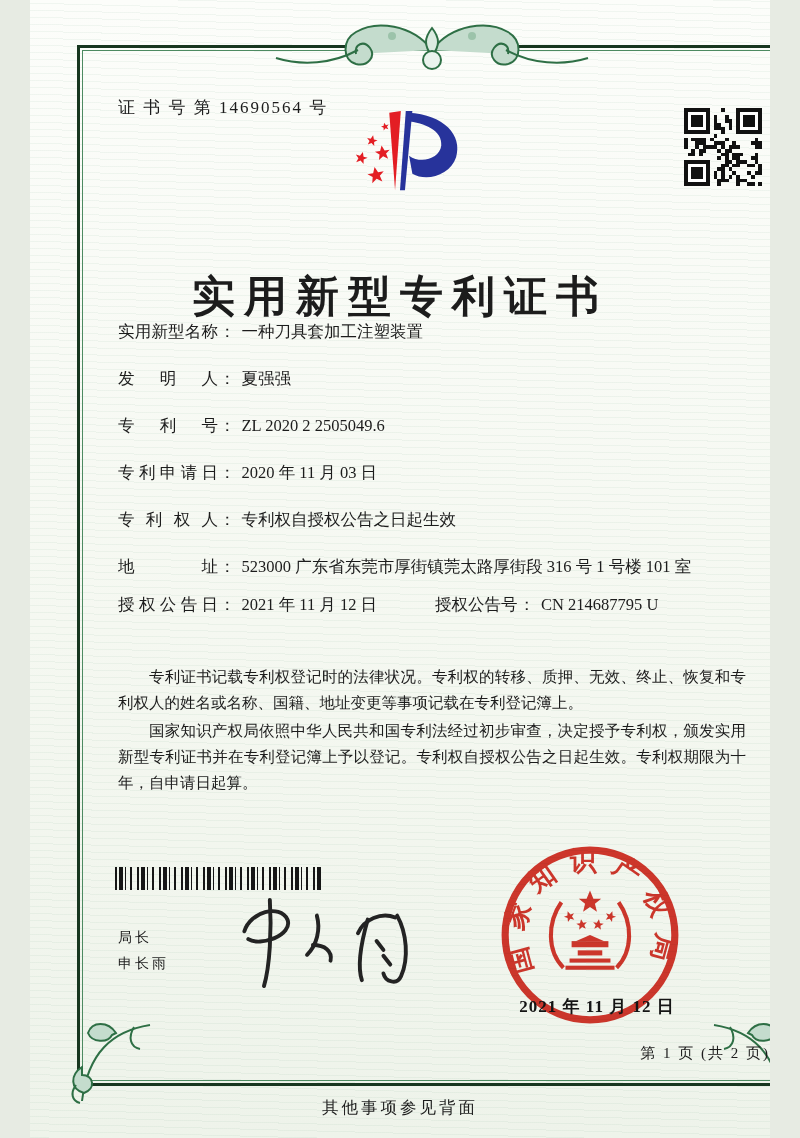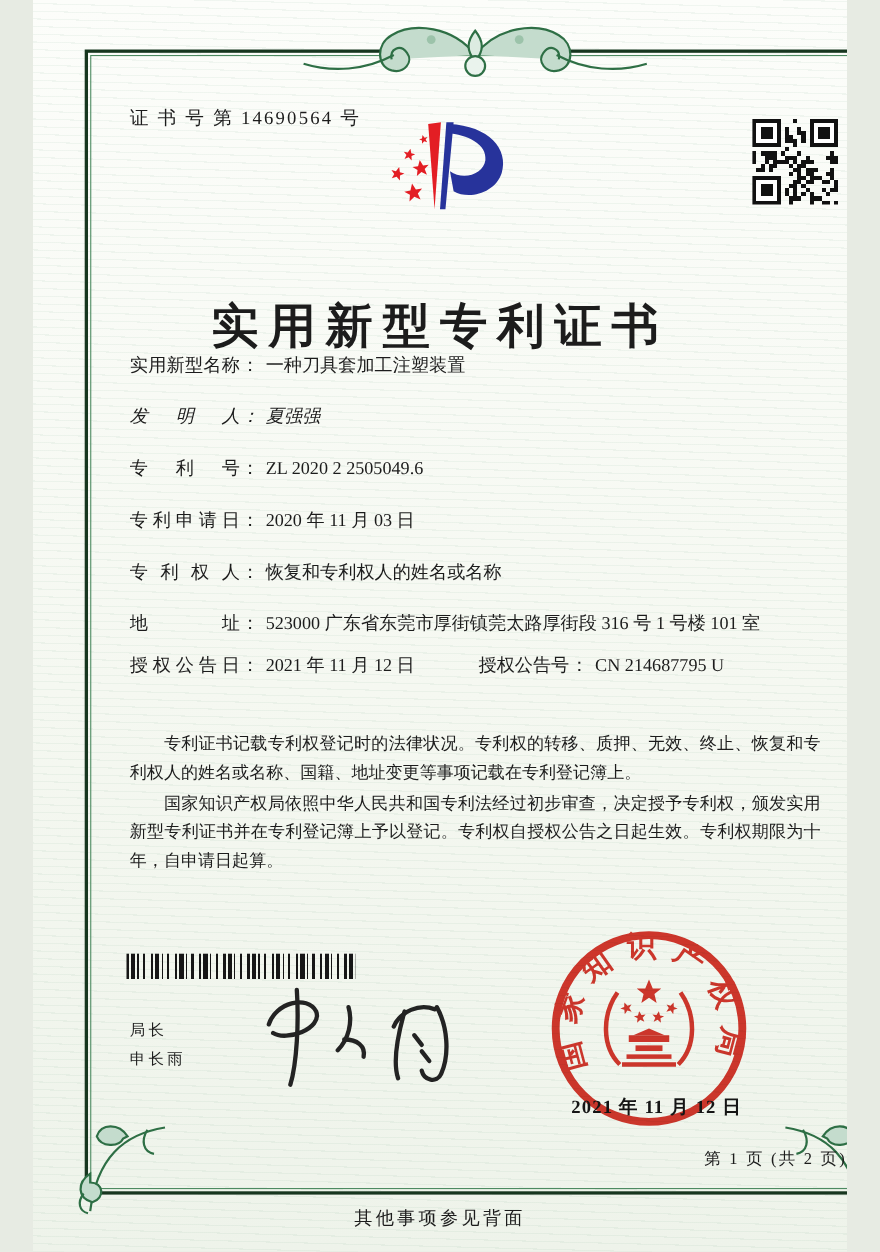--- a/index.html
+++ b/index.html
@@ -229,39 +229,39 @@
   </div>
 
   <div class="title">实用新型专利证书</div>
 
   <div class="fields">
     <div class="frow">
       <span class="flabel">实用新型名称</span>
         <span class="fcolon">：</span>
       <span class="fvalue">一种刀具套加工注塑装置</span>
     </div>
-    <div class="frow" style="margin-top:8px;font-style:italic;">
+    <div class="frow" style="margin-top:8px;">
       <span class="flabel">发明人</span>
         <span class="fcolon">：</span>
       <span class="fvalue">夏强强</span>
     </div>
     <div class="frow">
       <span class="flabel">专利号</span>
         <span class="fcolon">：</span>
       <span class="fvalue">ZL 2020 2 2505049.6</span>
     </div>
     <div class="frow">
       <span class="flabel">专利申请日</span>
         <span class="fcolon">：</span>
       <span class="fvalue">2020 年 11 月 03 日</span>
     </div>
     <div class="frow">
       <span class="flabel">专利权人</span>
         <span class="fcolon">：</span>
-      <span class="fvalue">恢复和专利权人的姓名或名称</span>
+      <span class="fvalue">专利权自授权公告之日起生效</span>
     </div>
     <div class="frow" style="margin-bottom:14px;">
       <span class="flabel">地址</span>
         <span class="fcolon">：</span>
       <span class="fvalue">523000 广东省东莞市厚街镇莞太路厚街段 316 号 1 号楼 101 室</span>
     </div>
     <div class="frow grant-row">
       <span class="flabel">授权公告日</span>
         <span class="fcolon">：</span>
       <span class="fvalue">2021 年 11 月 12 日</span>

